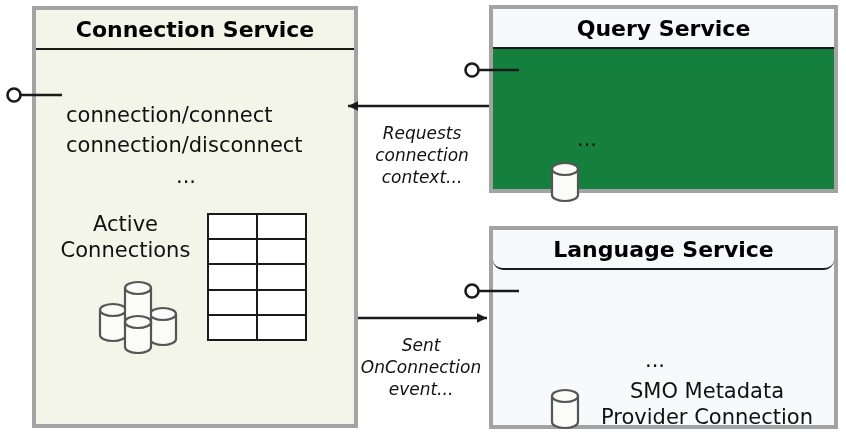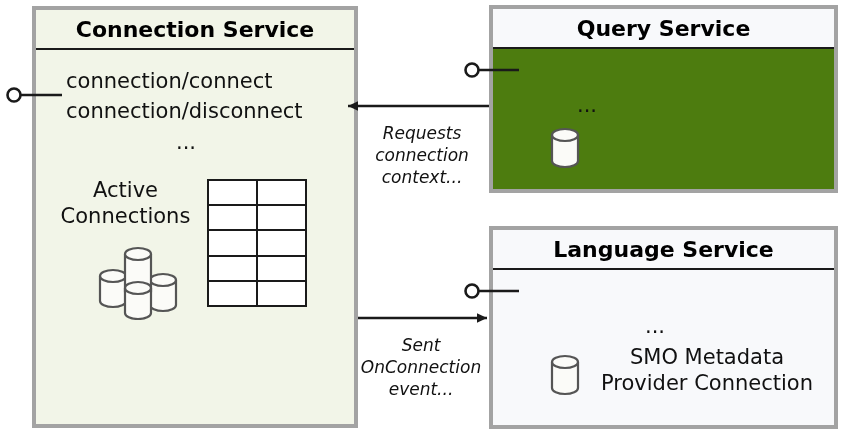--- a/index.html
+++ b/index.html
@@ -33,20 +33,21 @@
     display: flex;
     align-items: center;
     justify-content: center;
     font-weight: bold;
     color: #000;
   }
   .box-body {
     position: relative;
     flex: 1;
     box-sizing: border-box;
+    margin-top: 34px;
   }
 
   
   #connection-service {
     left: 32px;
     top: 6px;
     width: 326px;
     height: 422px;
     background: #f2f5e8;
   }
@@ -55,40 +56,41 @@
     font-size: 22px;
     background: #f2f5e8;
   }
 
   
   #query-service {
     left: 489px;
     top: 5px;
     width: 349px;
     height: 188px;
-    background: #4d7c0f;
+    background: #15803d;
   }
   #query-service .box-header {
     height: 40px;
     font-size: 22px;
     background: #f8f9fb;
   }
 
   
   #language-service {
     left: 489px;
     top: 226px;
     width: 349px;
     height: 203px;
     background: #f8f9fb;
   }
   #language-service .box-header {
     height: 40px;
     font-size: 22px;
     background: #f8f9fb;
+    border-radius: 10px;
   }
 
   
   .op-line {
     position: absolute;
     font-size: 21px;
     color: #111;
     white-space: nowrap;
     line-height: 26px;
   }

